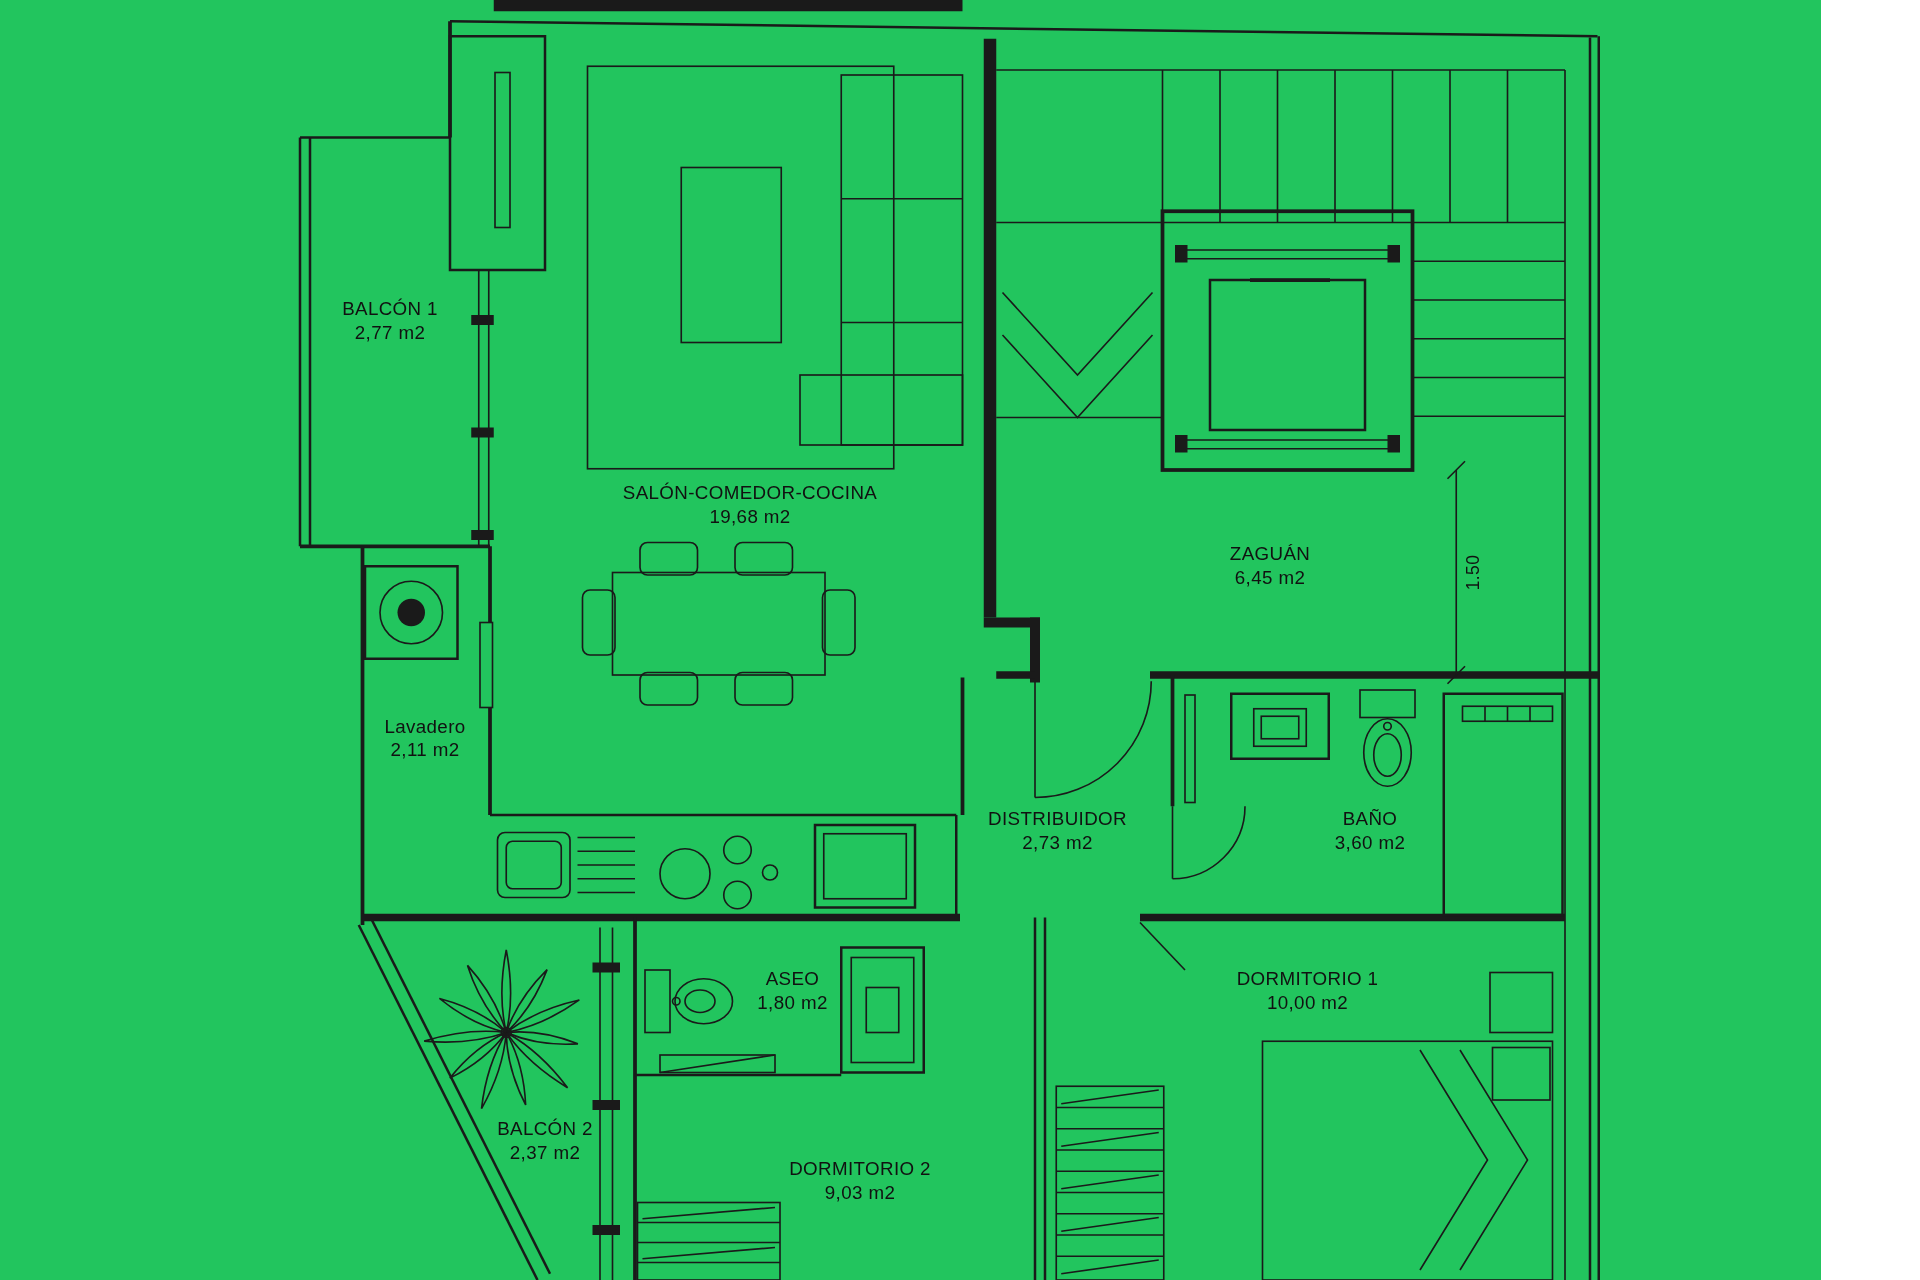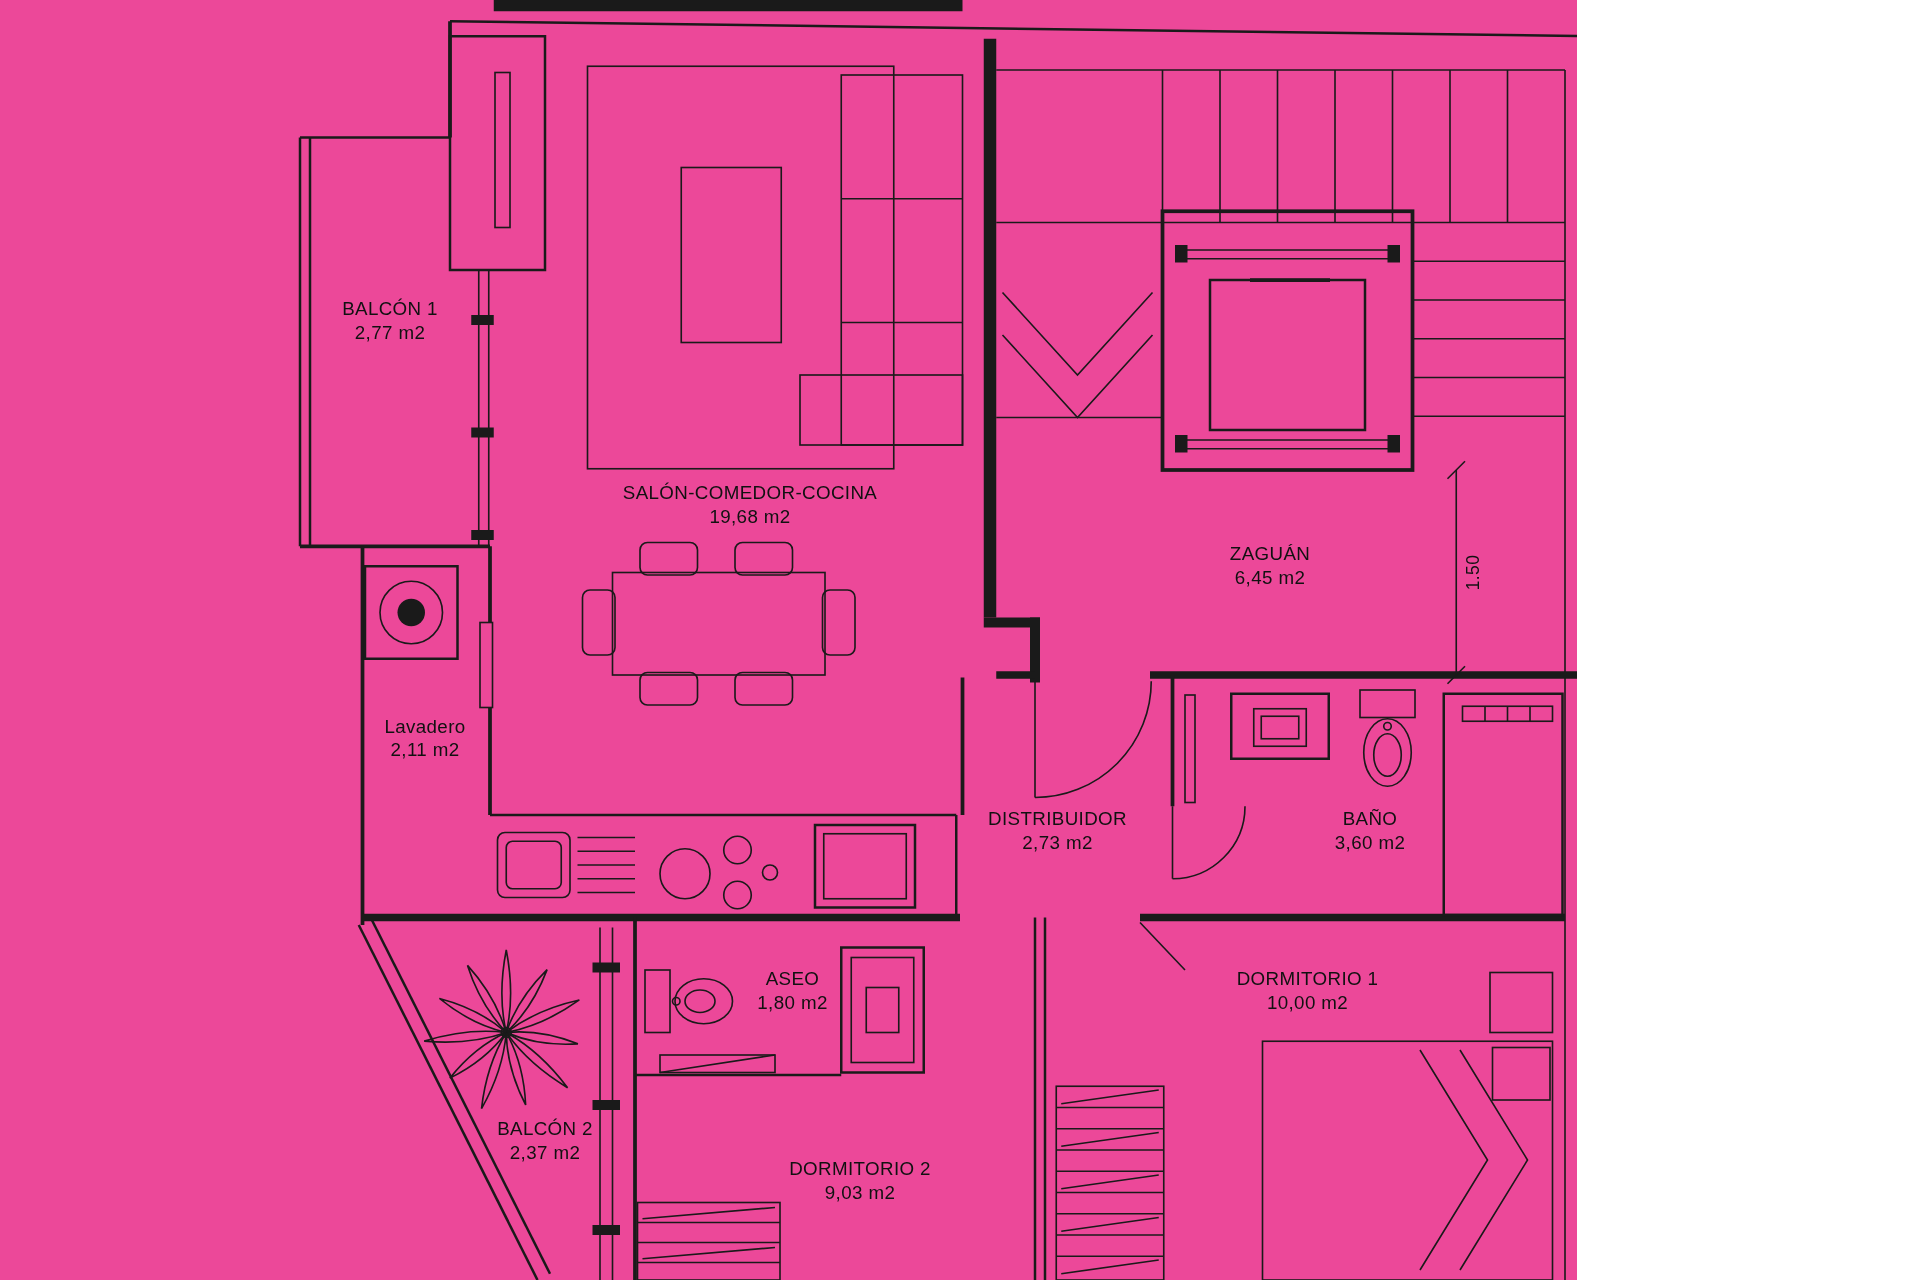--- a/index.html
+++ b/index.html
@@ -1,16 +1,16 @@
 <!DOCTYPE html>
 <html><head>
 <meta charset="utf-8">
 <style>
   html,body{margin:0;padding:0;background:#ffffff;}
-  .canvas{position:relative;width:1577px;height:1280px;background:#ec4899;overflow:hidden;}
+  .canvas{position:relative;width:1821px;height:1280px;background:#22c55e;overflow:hidden;}
   svg{display:block;}
   .ln{stroke:#1a1a1a;fill:none;}
   .thin{stroke-width:1.3;}
   .mid{stroke-width:2;}
   .thick{stroke-width:3;}
   .wall{stroke-width:6;}
   .blk{fill:#1a1a1a;stroke:none;}
   text{font-family:"Liberation Sans","DejaVu Sans",sans-serif;font-size:15px;fill:#111;letter-spacing:.3px;}
   .dim{font-size:14px;}
 </style>

